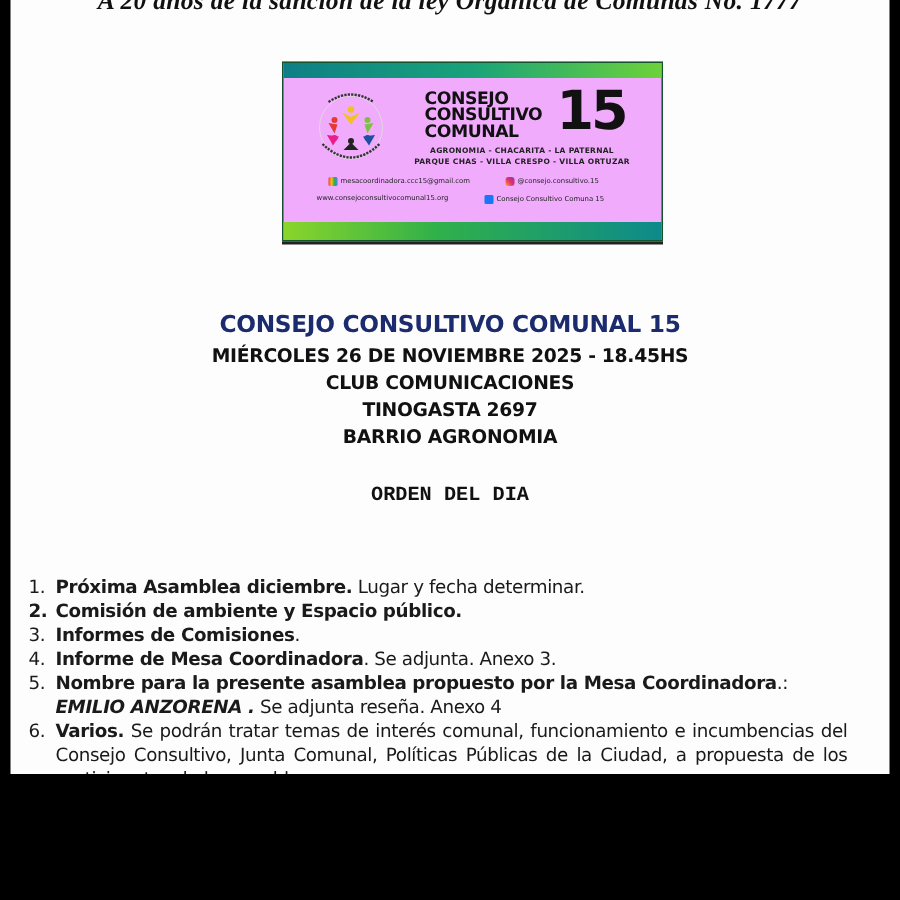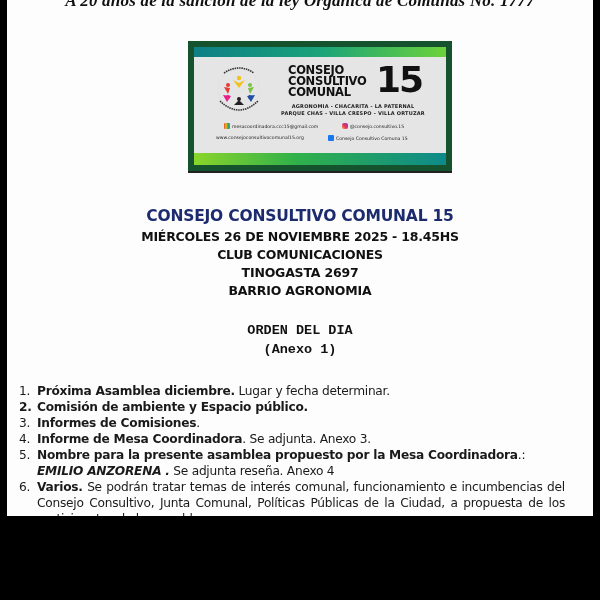--- a/index.html
+++ b/index.html
@@ -13,22 +13,22 @@
     background: #fdfdfd; overflow: hidden;
   }
   .tagline {
     position: absolute; top: -9px; left: 0; width: 586px; text-align: center;
     font-family: "Liberation Serif", serif; font-style: italic; font-weight: bold;
     font-size: 17px; color: #111; letter-spacing: 0.2px;
   }
   
   .banner {
     position: absolute; left: 181px; top: 41px; width: 252px; height: 118px;
-    background: #e5e5e5; box-shadow: 0 2px 0 #222;
-    border: 6px solid #14532d;
+    background: #f0abfc; box-shadow: 0 2px 0 #222;
+    border: 1px solid #14532d;
   }
   .banner .bar-top {
     position: absolute; left: 0; top: 0; width: 100%; height: 10px;
     background: linear-gradient(90deg, #0e7f86 0%, #1aa37a 50%, #6cd23a 100%);
   }
   .banner .bar-bottom {
     position: absolute; left: 0; bottom: 0; width: 100%; height: 12px;
     background: linear-gradient(90deg, #8ad52a 0%, #31b14a 40%, #0d8a8a 100%);
   }
   .logo {
@@ -150,21 +150,20 @@
     <div class="bar-bottom"></div>
   </div>
 
   <div class="blue" style="top:207px;">CONSEJO CONSULTIVO COMUNAL 15</div>
   <div class="black-c" style="top:229px;">MIÉRCOLES 26 DE NOVIEMBRE 2025  - 18.45HS</div>
   <div class="black-c" style="top:247px;">CLUB COMUNICACIONES</div>
   <div class="black-c" style="top:265px;">TINOGASTA 2697</div>
   <div class="black-c" style="top:283px;">BARRIO AGRONOMIA</div>
 
   <div class="orden" style="top:323px;">ORDEN DEL DIA</div>
-  <div class="orden" style="top:342px;">(Anexo 1)</div>
 
   <div class="list">
     <div class="item">
       <span class="num">1.</span>
       <span class="txt"><b>Próxima Asamblea diciembre.</b><span> Lugar y fecha determinar.</span></span>
     </div>
     <div class="item">
       <span class="num bold">2.</span>
       <span class="txt"><b>Comisión de ambiente y Espacio público.</b></span>
     </div>

